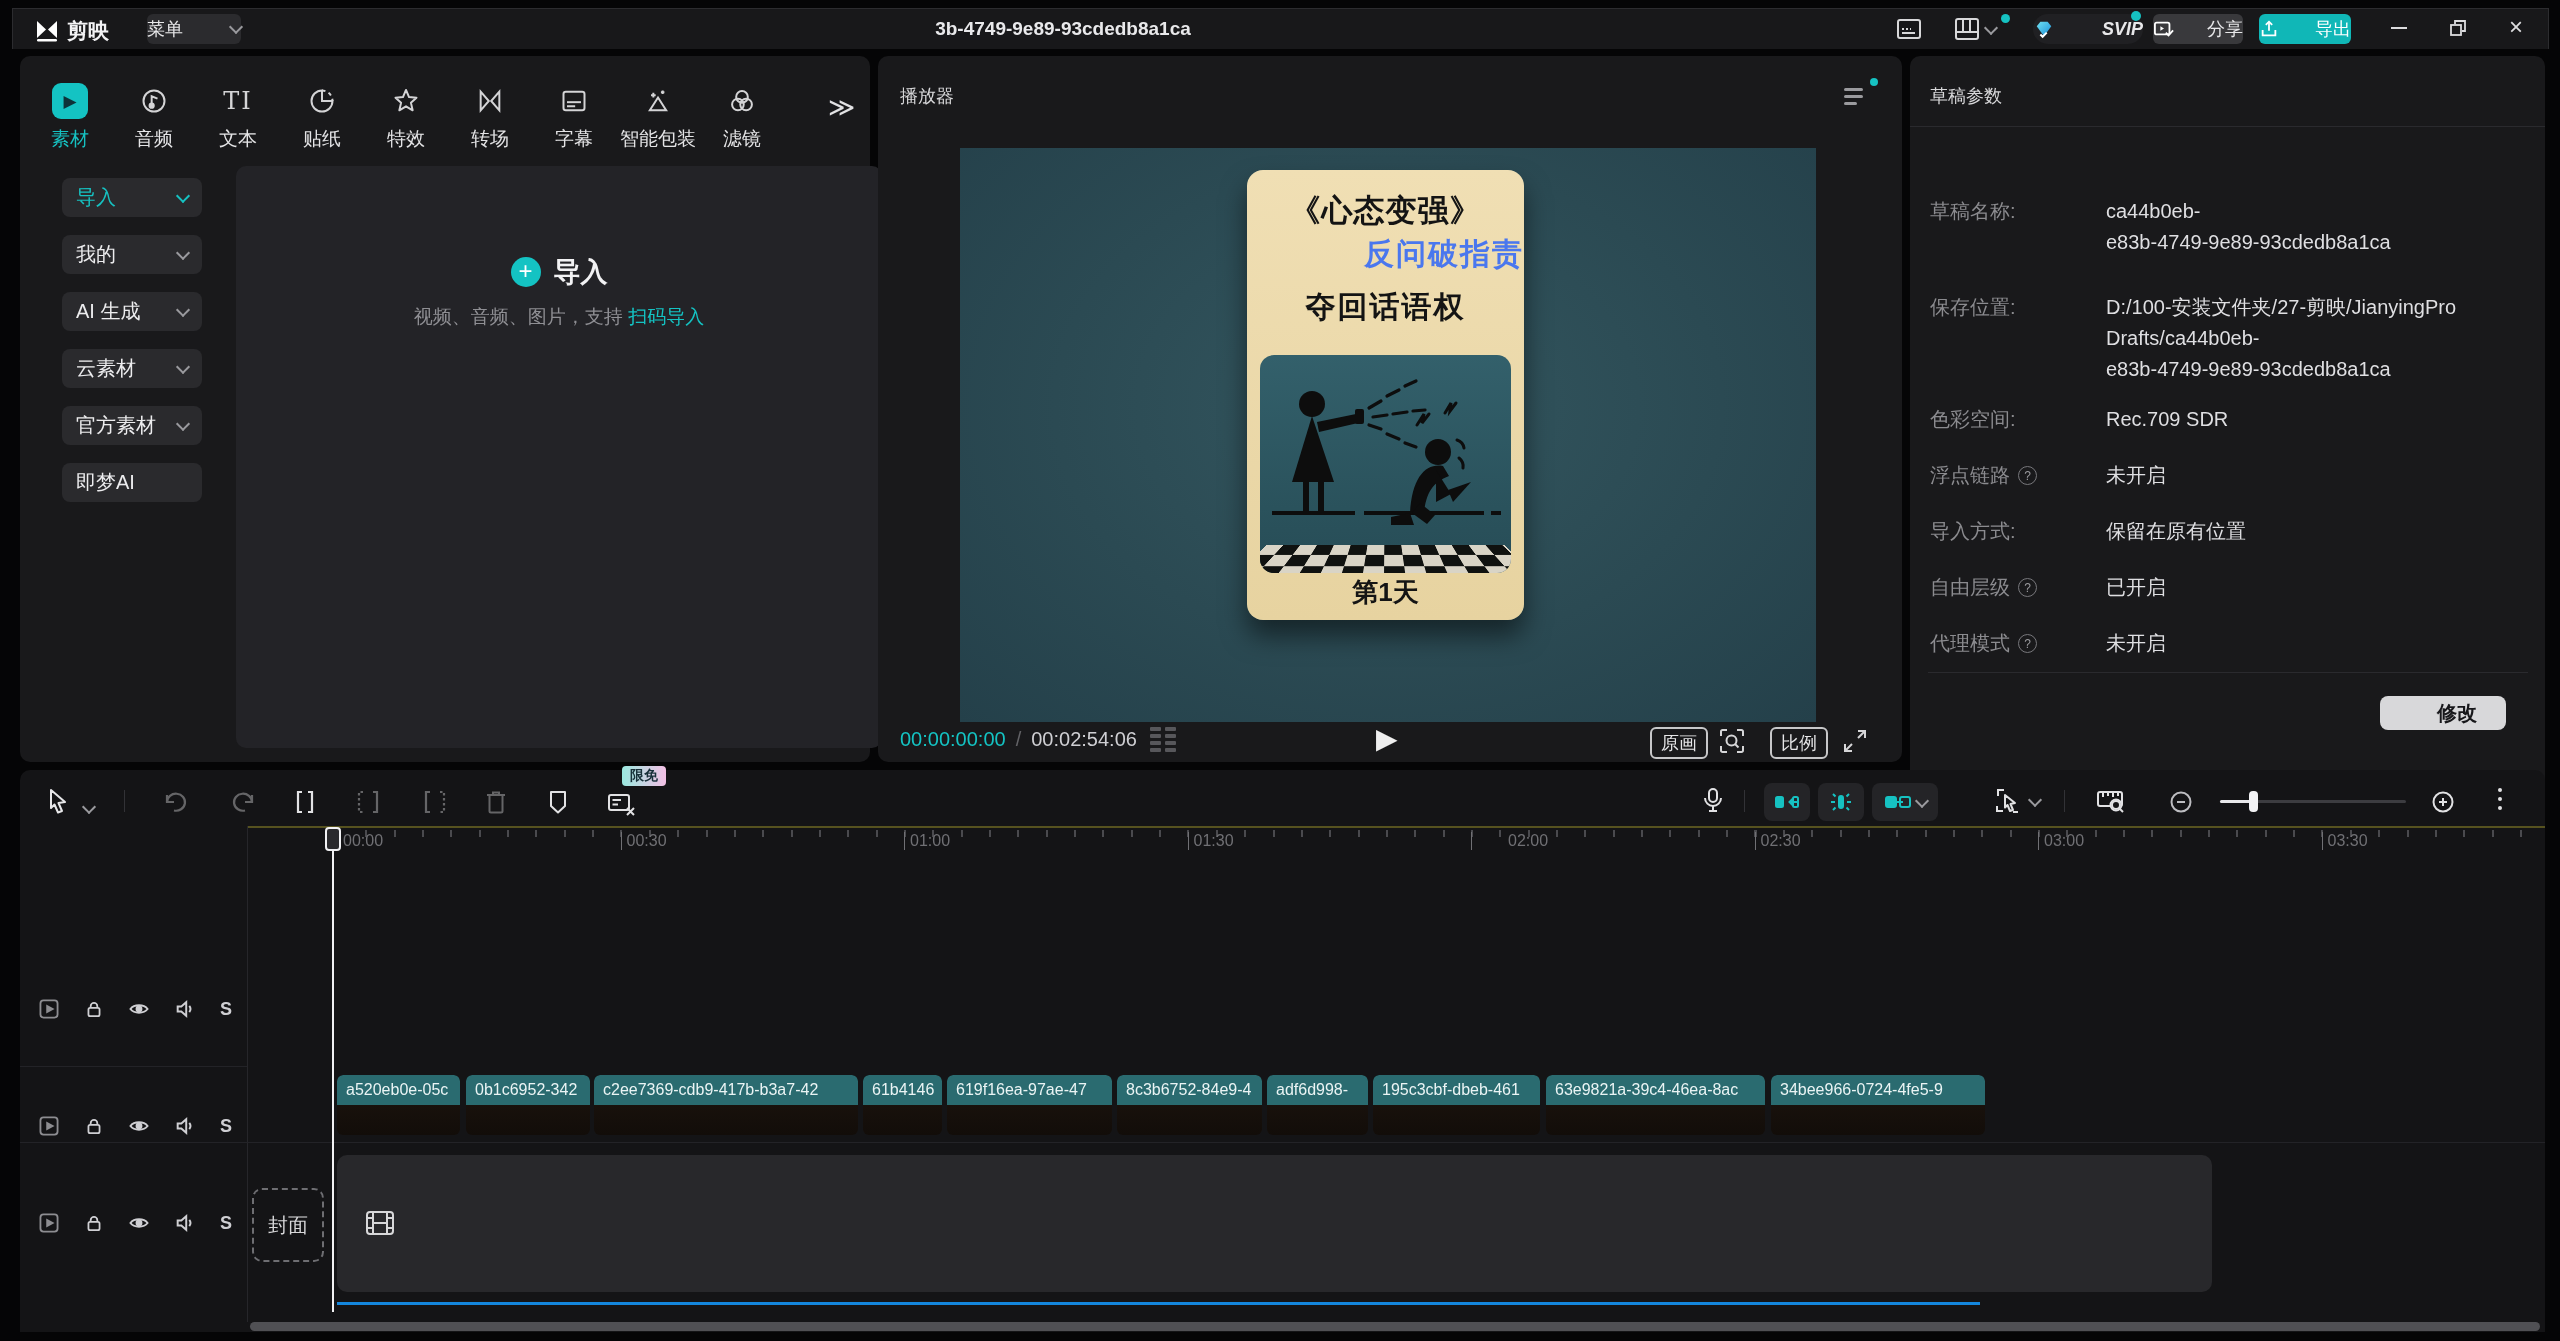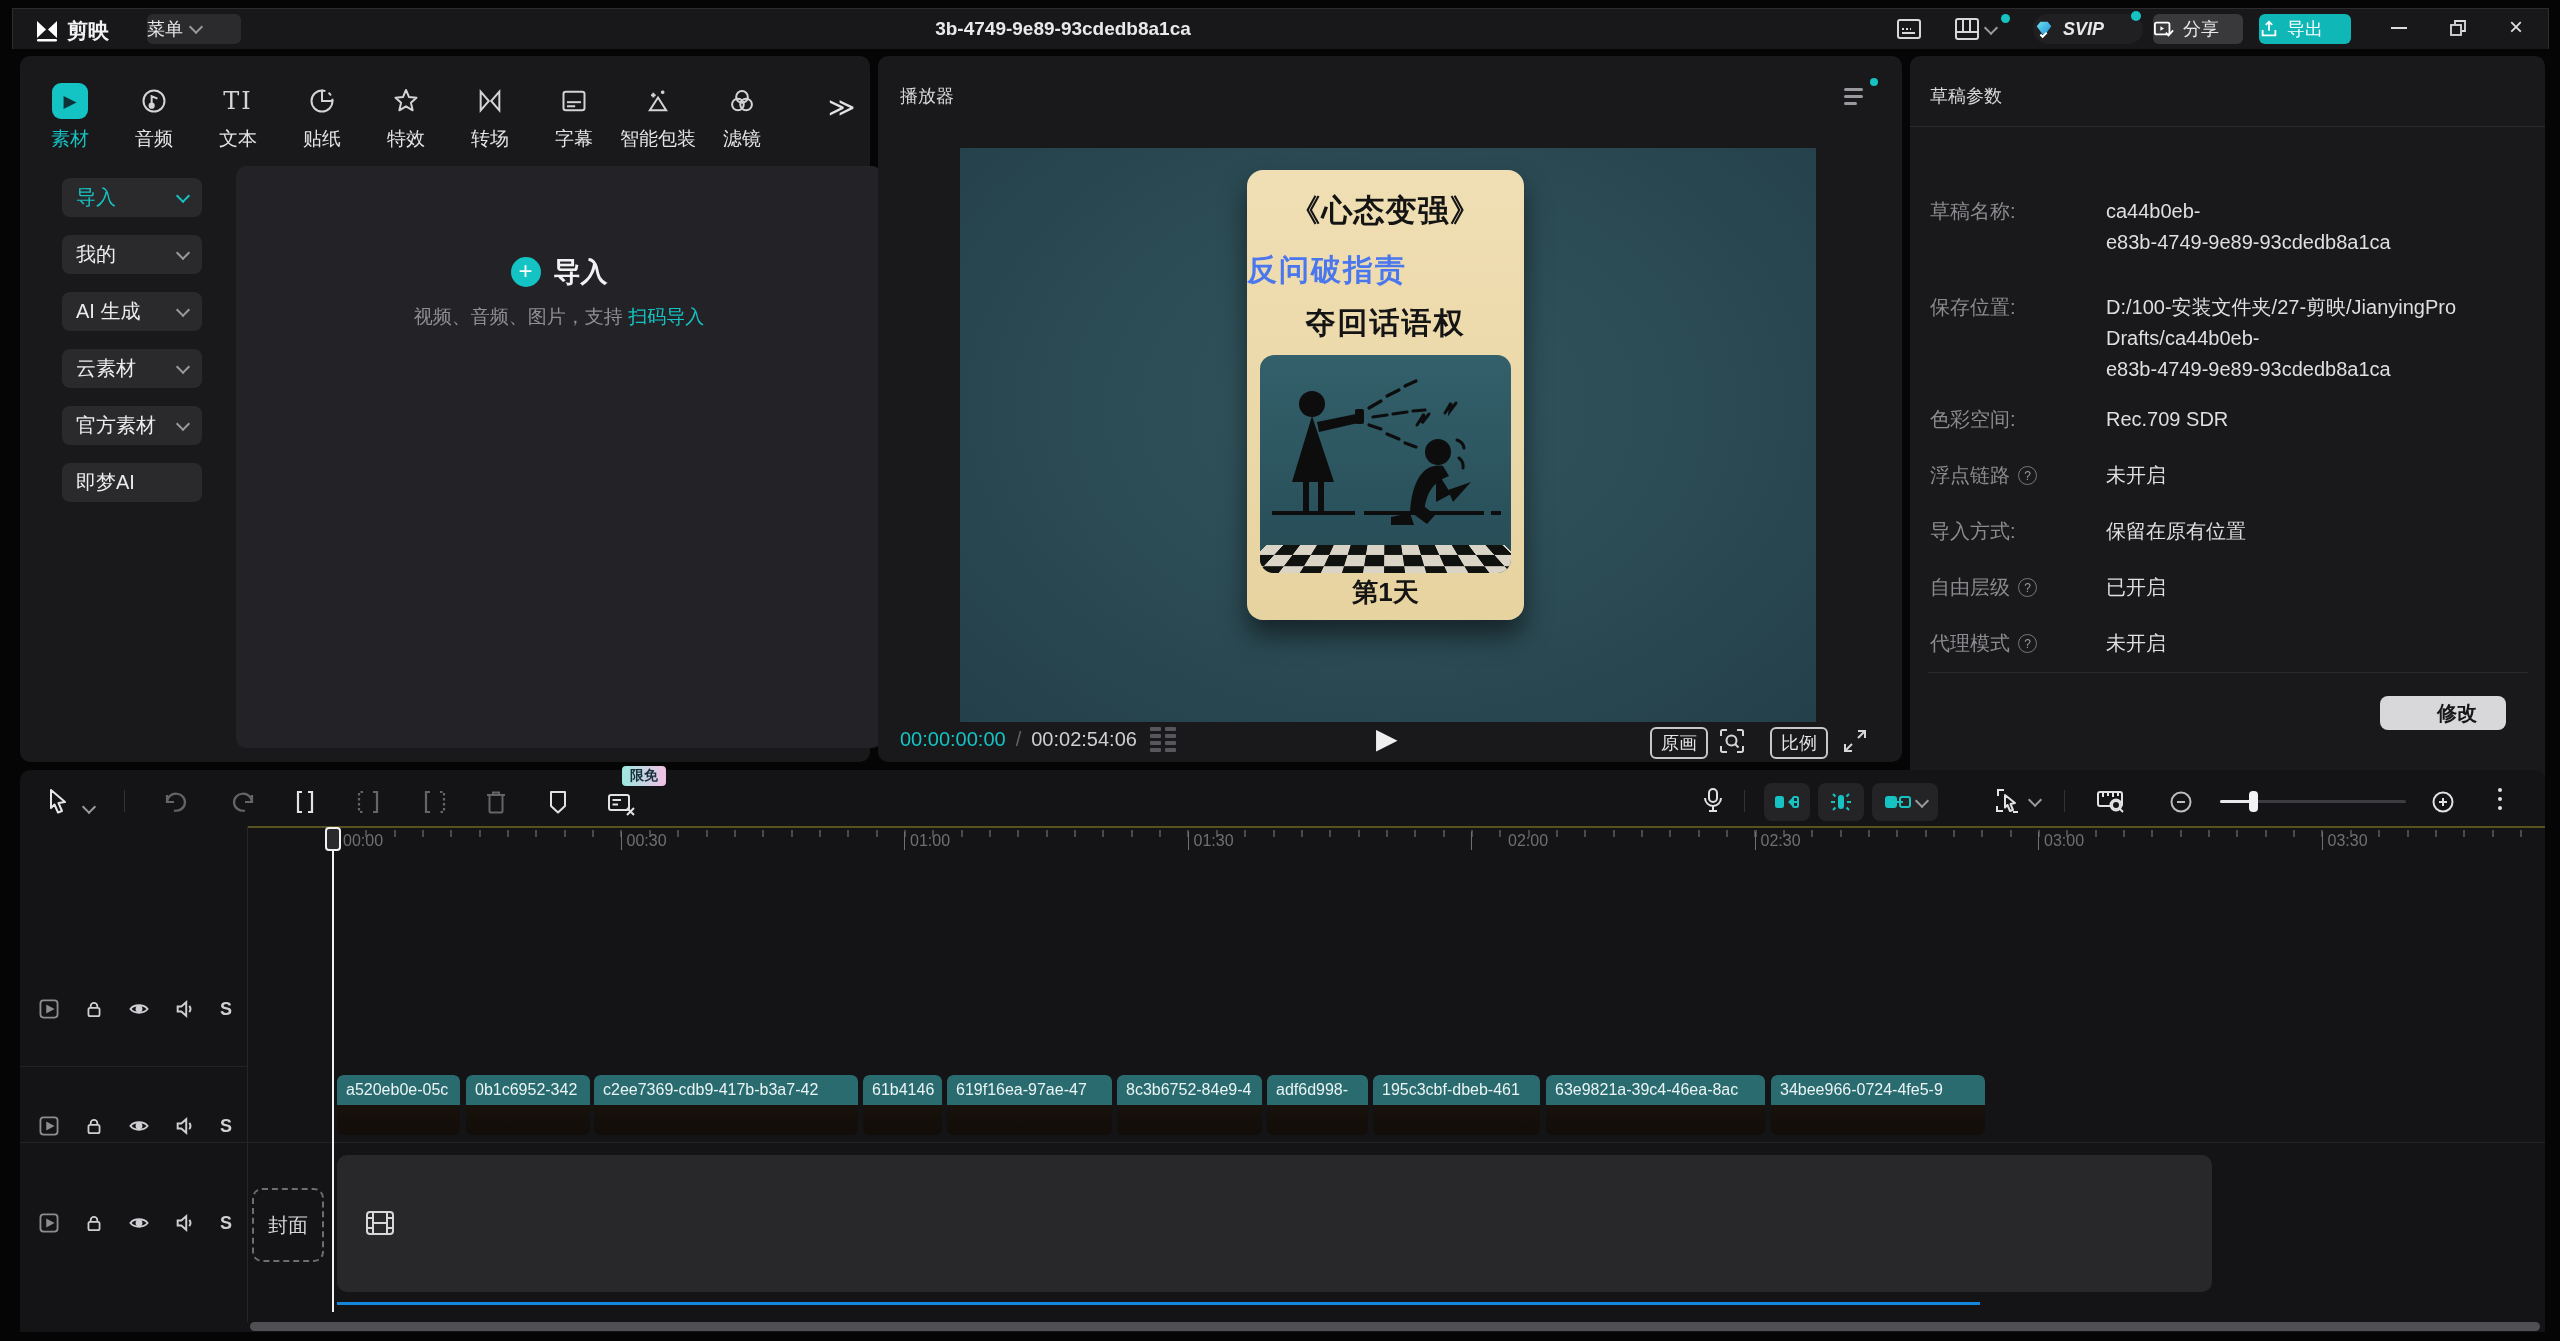--- a/index.html
+++ b/index.html
@@ -5,38 +5,38 @@
   html,body{margin:0;padding:0;background:#050506;width:2560px;height:1341px;overflow:hidden;
     font-family:"Liberation Sans","DejaVu Sans",sans-serif;-webkit-font-smoothing:antialiased;}
   .a{position:absolute;}
   .panel{background:#19191b;border-radius:10px;}
   svg{display:block;}
   .chev{width:8px;height:8px;border-right:2px solid #9a9a9e;border-bottom:2px solid #9a9a9e;
     transform:rotate(45deg);display:inline-block;}
   .chev.teal{border-color:#16c2c2;}
   
   .titlebar{left:12px;top:8px;width:2535px;height:40px;background:#18181a;border:1px solid #2c2c2f;border-bottom:none;}
-  .tb-btn{height:30px;border-radius:6px;display:flex;align-items:center;justify-content:flex-start;gap:8px;
+  .tb-btn{height:30px;border-radius:6px;display:flex;align-items:center;justify-content:space-between;gap:8px;
     color:#e8e8ea;font-size:18px;}
   .tb-title{color:#e9e9eb;font-size:19px;font-weight:bold;text-align:center;}
   
   .tab{width:84px;text-align:center;color:#e4e4e6;font-size:19px;cursor:default;}
   .tab .ic{height:38px;display:flex;align-items:center;justify-content:center;}
   .tab .lb{margin-top:6px;white-space:nowrap;}
   .tab.sel .lb{color:#16c2c2;}
   .side-btn{left:42px;width:140px;height:39px;background:#2a2a2d;border-radius:8px;display:flex;
     align-items:center;padding:0 14px;box-sizing:border-box;color:#ececee;font-size:20px;justify-content:space-between;}
   .side-btn.sel{color:#16c2c2;}
   .dropzone{left:216px;top:166px;width:646px;height:590px;background:#232327;border-radius:10px;}
   
   .canvas{left:960px;top:148px;width:856px;height:574px;background:radial-gradient(ellipse at 50% 45%,#33565f 0%,#2b4a53 55%,#24404a 100%);}
   .card{left:1247px;top:170px;width:277px;height:450px;border-radius:16px;
     background:linear-gradient(180deg,#f0dfb4,#e7d3a0);box-shadow:0 16px 26px rgba(0,0,0,.5);}
   .card .t1{margin-top:20px;font-size:31px;font-weight:bold;color:#141414;text-align:center;letter-spacing:1px;}
-  .card .t2{margin-top:18px;font-size:30px;font-weight:bold;color:#4a77ee;text-align:left;letter-spacing:2px;}
+  .card .t2{margin-top:2px;font-size:30px;font-weight:bold;color:#4a77ee;text-align:right;letter-spacing:2px;}
   .card .t3{margin-top:12px;font-size:30px;font-weight:bold;color:#141414;text-align:center;letter-spacing:2px;}
   .ill{position:absolute;left:13px;top:185px;width:251px;height:218px;border-radius:14px;overflow:hidden;
     background:linear-gradient(180deg,#33606b,#2a525c 70%,#274c56);}
   .ill .floor{position:absolute;left:-30px;right:-30px;bottom:-6px;height:64px;
     background:repeating-conic-gradient(#101210 0% 25%,#d9d4c6 0% 50%);background-size:44px 44px;
     transform:perspective(150px) rotateX(46deg);transform-origin:50% 100%;}
   .card .ft{position:absolute;bottom:10px;left:0;right:0;text-align:center;font-size:26px;font-weight:bold;color:#141414;}
   .boxbtn{border:2px solid #c7c7c9;border-radius:6px;color:#e6e6e8;font-size:18px;display:flex;
     align-items:center;justify-content:center;height:28px;}
   

